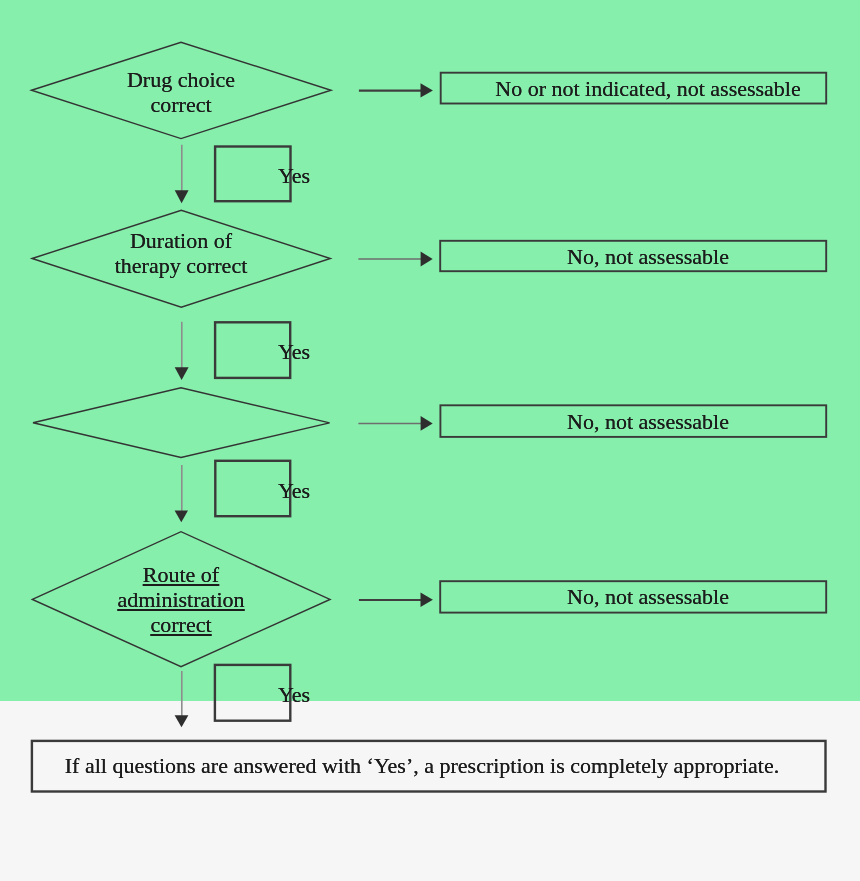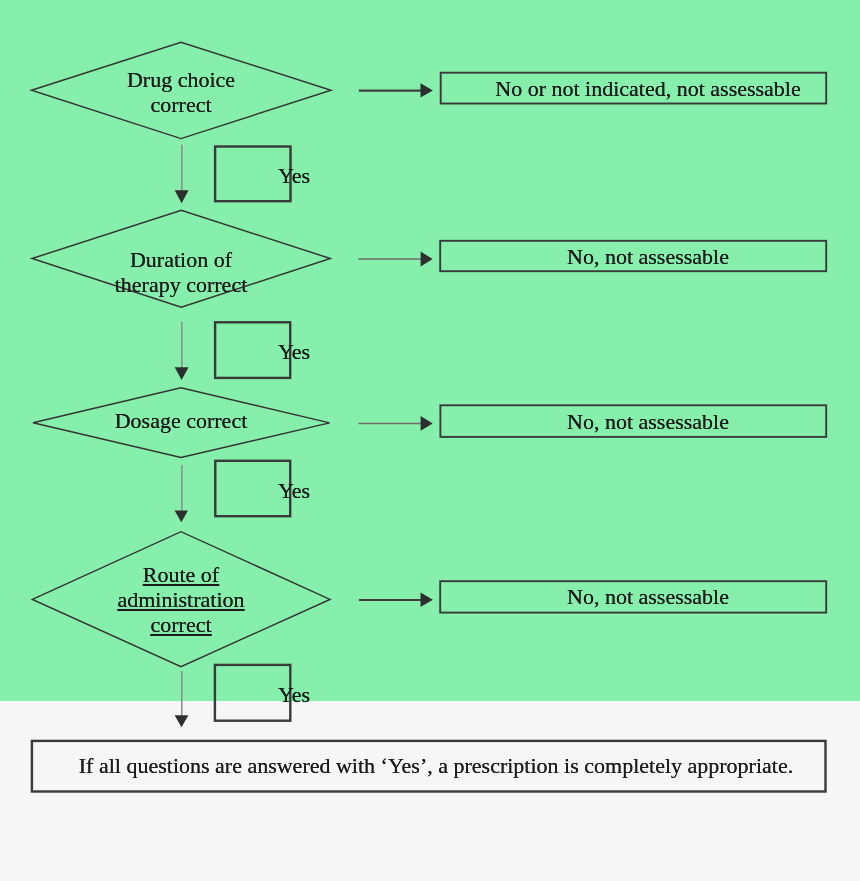--- a/index.html
+++ b/index.html
@@ -21,21 +21,21 @@
     color:#1c1c1c;
     white-space:pre;
     font-size:22px;
     line-height:25px;
     transform:translateZ(0);
     text-shadow:0 0 0.35px #1c1c1c;
   }
   .decision-label   { left:31px;  width:300px; }
   .yes-label        { left:217px; width:76px;padding-left:39px; }
   .outcome-label    { left:443px; width:386px;margin-left:12px; }
-  .conclusion-label { left:39px;  width:794px; }
+  .conclusion-label { left:25px;  width:794px; }
 </style>
 </head>
 <body>
 
 <div id="stage">
 
 <svg id="graphics" viewBox="0 0 860 881">
 
   <polygon points="31.5,90.2 181,42.2 331,90.2 181,138.6" fill="none" stroke="#333333" stroke-width="1.45"></polygon>
   <polygon points="32.1,258.5 181.3,210.2 330.3,258.5 181.3,307.2" fill="none" stroke="#333333" stroke-width="1.45"></polygon>
@@ -84,23 +84,22 @@
   <rect x="440.7" y="72.7" width="385.5" height="30.8" fill="none" stroke="#3a3a3a" stroke-width="1.9"></rect>
   <rect x="440.2" y="240.8" width="386.0" height="30.4" fill="none" stroke="#3a3a3a" stroke-width="1.9"></rect>
   <rect x="440.4" y="405.3" width="385.8" height="31.6" fill="none" stroke="#3a3a3a" stroke-width="1.9"></rect>
   <rect x="440.2" y="581.2" width="386.0" height="31.4" fill="none" stroke="#3a3a3a" stroke-width="1.9"></rect>
 
   <rect x="31.9" y="740.9" width="793.6" height="50.6" fill="none" stroke="#3a3a3a" stroke-width="2.4"></rect>
 </svg>
 
 <div class="lbl decision-label" style="top:66.5px;">Drug choice
 correct</div>
-<div class="lbl decision-label" style="top:247px;">Duration of
+<div class="lbl decision-label" style="top:228px;">Duration of
 therapy correct</div>
-<div class="lbl decision-label" style="top:408px;">Dosage correct</div>
 <div class="lbl decision-label" style="top:562px;text-decoration:underline;">Route of
 administration
 correct</div>
 
 <div class="lbl yes-label" style="top:162.6px;">Yes</div>
 <div class="lbl yes-label" style="top:339.1px;">Yes</div>
 <div class="lbl yes-label" style="top:477.5px;">Yes</div>
 <div class="lbl yes-label" style="top:681.7px;">Yes</div>
 
 <div class="lbl outcome-label" style="top:75.7px;">No or not indicated, not assessable</div>

